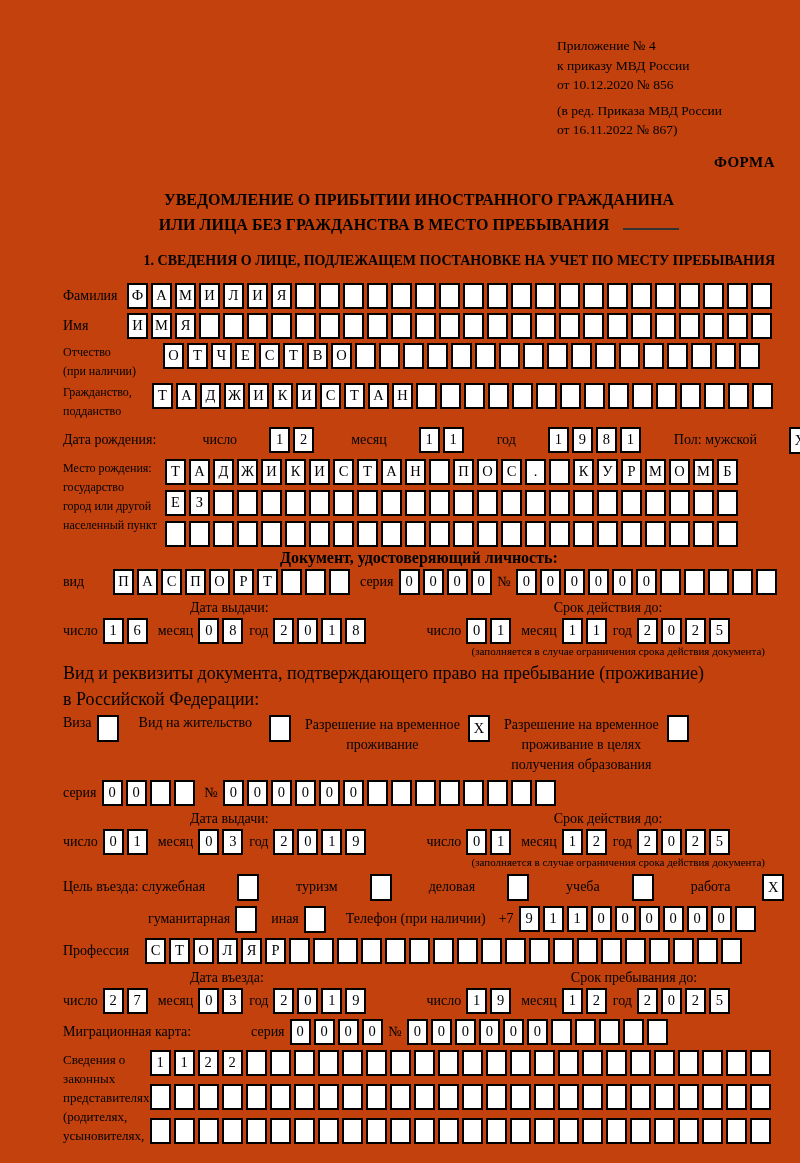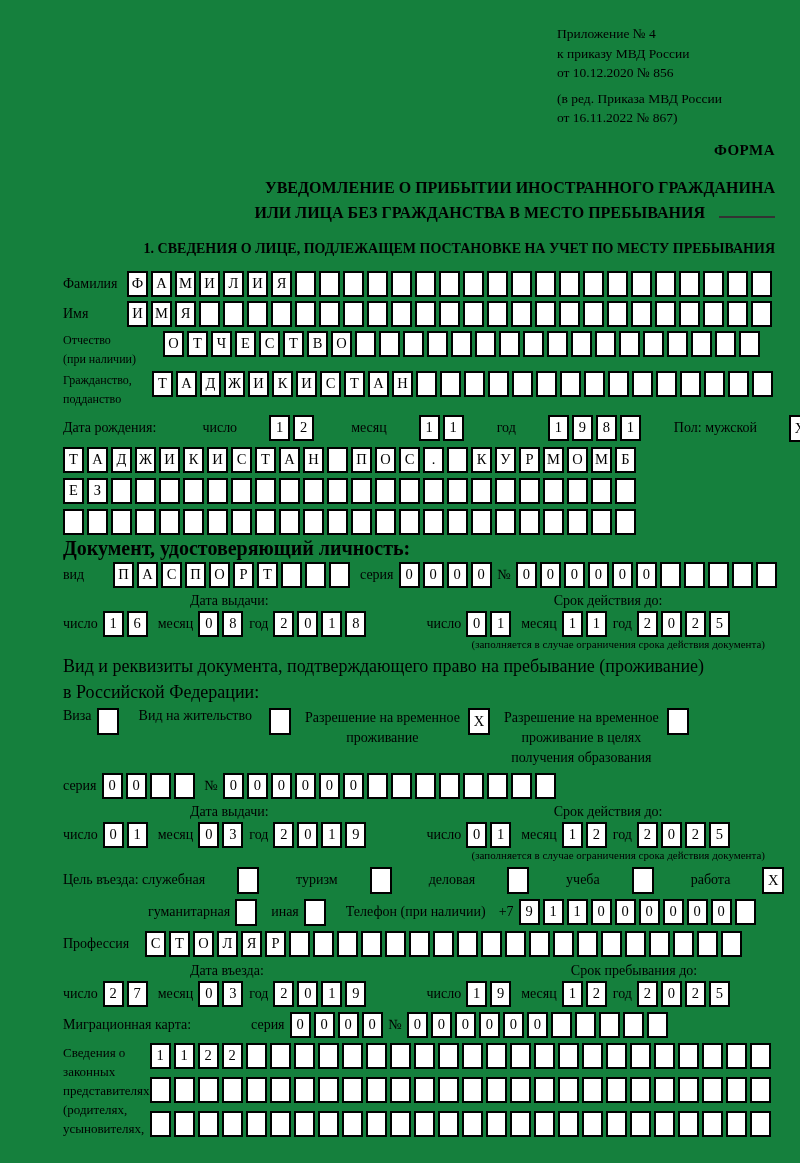--- a/index.html
+++ b/index.html
@@ -1,44 +1,44 @@
 <!DOCTYPE html>
 <html><head>
 <meta charset="utf-8">
 <style>
   html,body{margin:0;padding:0;background:#888;}
   .page{
-    position:relative;width:800px;height:1163px;margin:0 auto;background:#15803d;
+    position:relative;width:800px;height:1163px;margin:0 auto;background:#c2410c;
     font-family:"Liberation Serif","DejaVu Serif",serif;color:#000;
-    box-sizing:border-box;padding:24px 25px 0 63px;overflow:hidden;
+    box-sizing:border-box;padding:36px 25px 0 63px;overflow:hidden;
   }
   .appendix{margin-left:494px;font-size:13.5px;line-height:19.5px;}
   .amend{margin-top:6px;}
   .forma{font-weight:bold;text-align:right;margin-top:14px;font-size:15px;letter-spacing:.5px;}
-  .title{text-align:right;font-weight:bold;font-size:16px;line-height:25px;margin-top:16px;}
+  .title{text-align:center;font-weight:bold;font-size:16px;line-height:25px;margin-top:16px;}
   .t-underline{display:inline-block;width:56px;height:14px;border-bottom:2.5px solid #333;margin-left:14px;}
   .section-title{text-align:right;font-weight:bold;font-size:14px;margin-top:16px;}
   .row{display:flex;align-items:center;margin-top:4px;}
   .row.top{align-items:flex-start;}
   .lbl{white-space:nowrap;font-size:14px;margin-right:5px;}
   .lbl-block{font-size:12px;line-height:19px;flex-shrink:0;}
   .w64{flex:0 0 64px;margin-right:0;}
   .w50{flex:0 0 50px;margin-right:0;}
   .w100{flex:0 0 100px;}
   .w102{flex:0 0 102px;}
   .w85{flex:0 0 85px;font-size:13px;line-height:19px;}
   .cells{display:inline-flex;gap:3px;flex-shrink:0;}
   .cell{
     box-sizing:border-box;flex:0 0 21px;width:21px;height:26px;border:2px solid #000;
     font-size:14.5px;line-height:21px;text-align:center;background:#fff;
   }
   .chk .cell{flex-basis:22px;width:22px;height:27px;line-height:22px;}
   .cells-col{display:flex;flex-direction:column;gap:5px;}
   .cells-col.wide-gap{gap:8px;}
-  .center-bold{font-weight:bold;font-size:20px;margin-top:2px;}
+  .center-bold{text-align:center;font-weight:bold;font-size:16px;margin-top:2px;}
   .plain{font-size:18px;margin-top:5px;}
   .note-right{font-size:11px;text-align:right;padding-right:10px;margin-top:1px;}
   .permit-lbl{text-align:center;font-size:14px;line-height:20px;}
   .dh-left{margin-left:127px;}
   .dh-right{margin-left:280px;}
   .dh-right2{margin-left:275px;}
   .spacer60{flex:0 0 60px;}.g6{margin-left:6px;}.g8{margin-left:8px;}.g10{margin-left:10px;}
   .g12{margin-left:12px;}.g14{margin-left:14px;}.g20{margin-left:20px;}
   .g55{margin-left:55px;}.ind85{margin-left:85px;}
   .mt2{margin-top:2px;}.mt5{margin-top:5px;}.mt6{margin-top:6px;gap:27px;}.mt14{margin-top:14px;}
@@ -223,20 +223,26 @@
     <span class="cells chk">
         <span class="cell">X</span>
       </span>
     <span class="lbl g12">женский</span>
     <span class="cells chk">
         <span class="cell"></span>
       </span>
   </div>
 
   <div class="row top mt5">
+    <div class="lbl-block w102">
+      <div>Место рождения:</div>
+      <div>государство</div>
+      <div>город или другой</div>
+      <div>населенный пункт</div>
+    </div>
     <div class="cells-col">
       <span class="cells">
           <span class="cell">Т</span>
           <span class="cell">А</span>
           <span class="cell">Д</span>
           <span class="cell">Ж</span>
           <span class="cell">И</span>
           <span class="cell">К</span>
           <span class="cell">И</span>
           <span class="cell">С</span>

